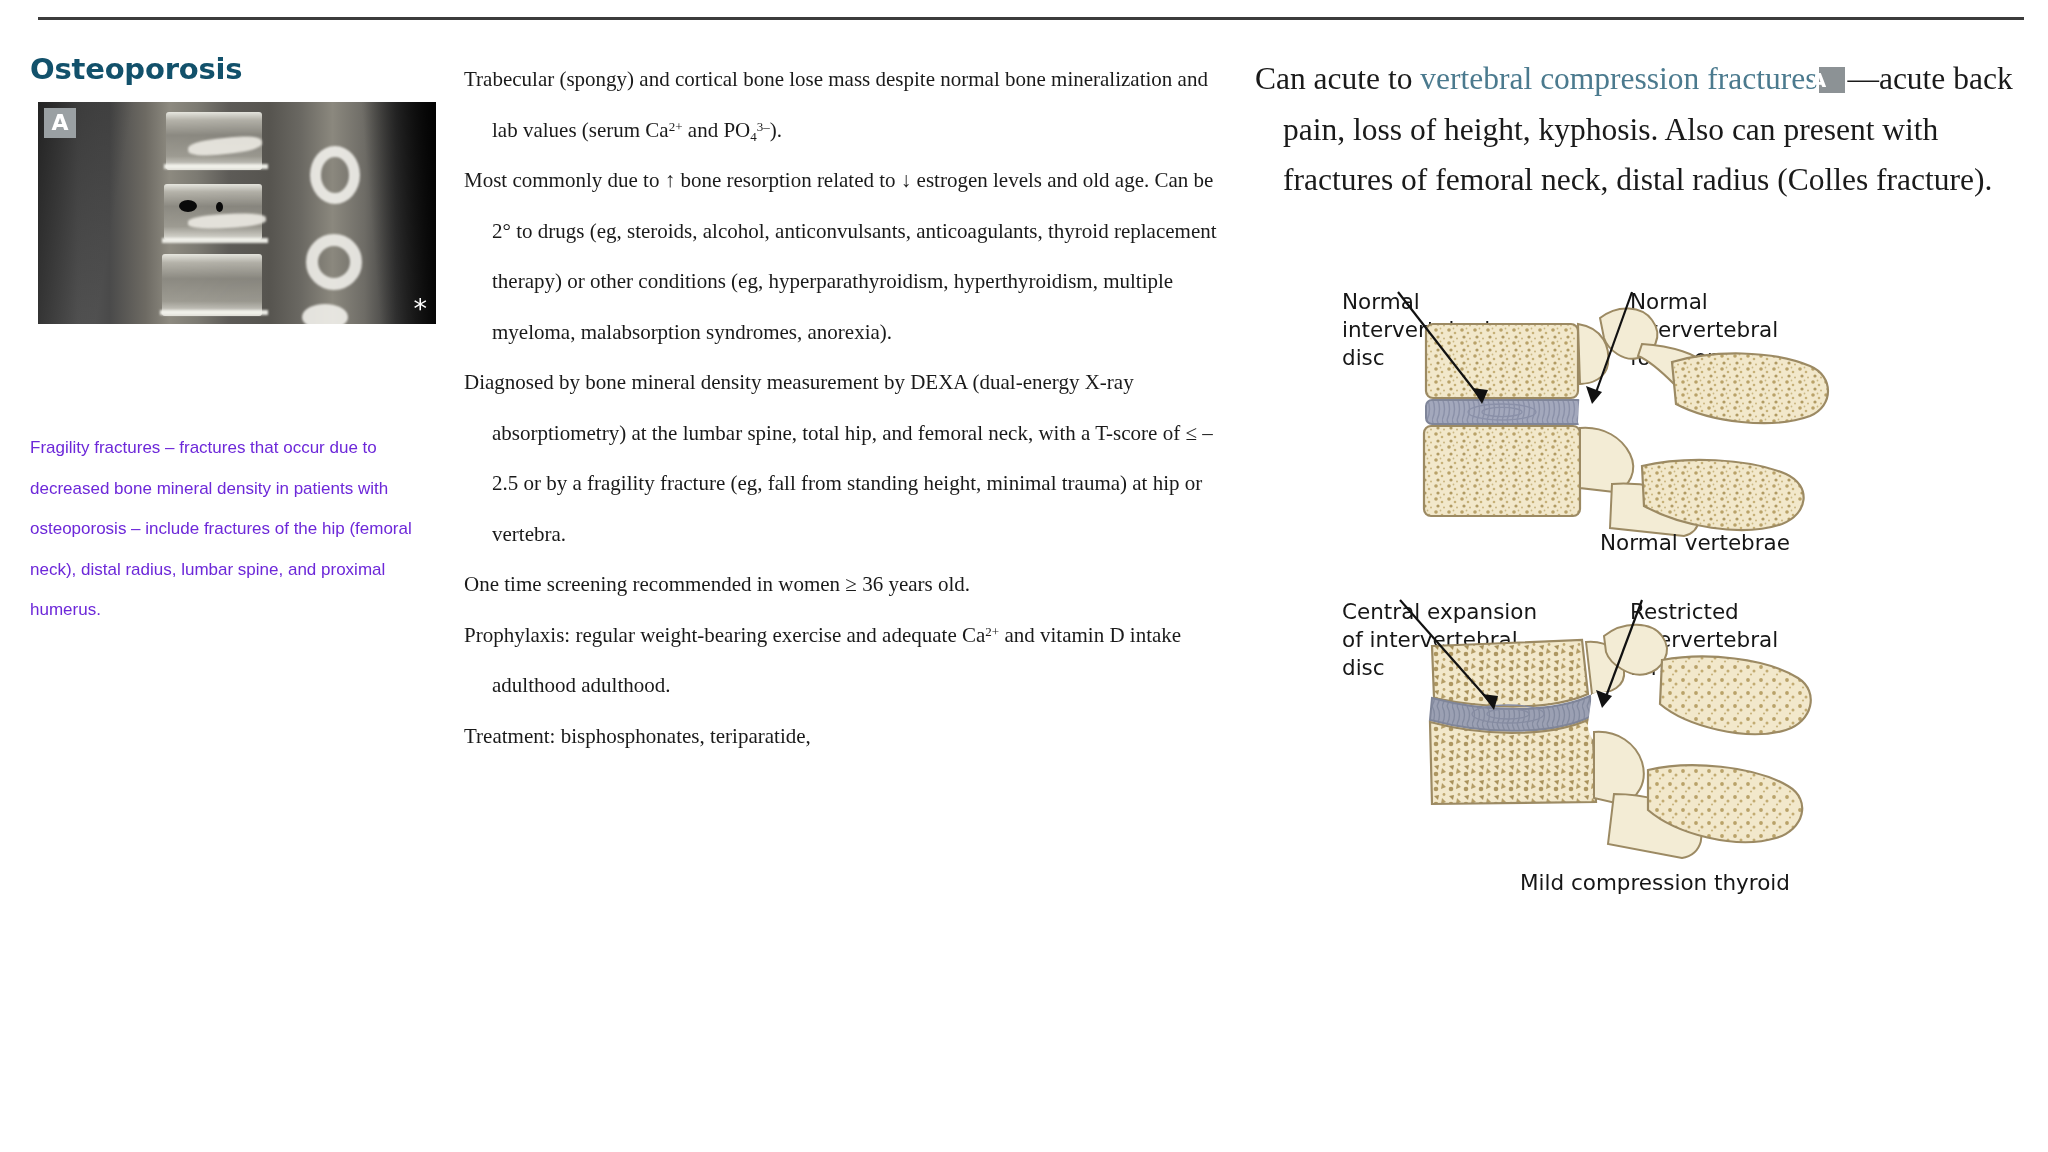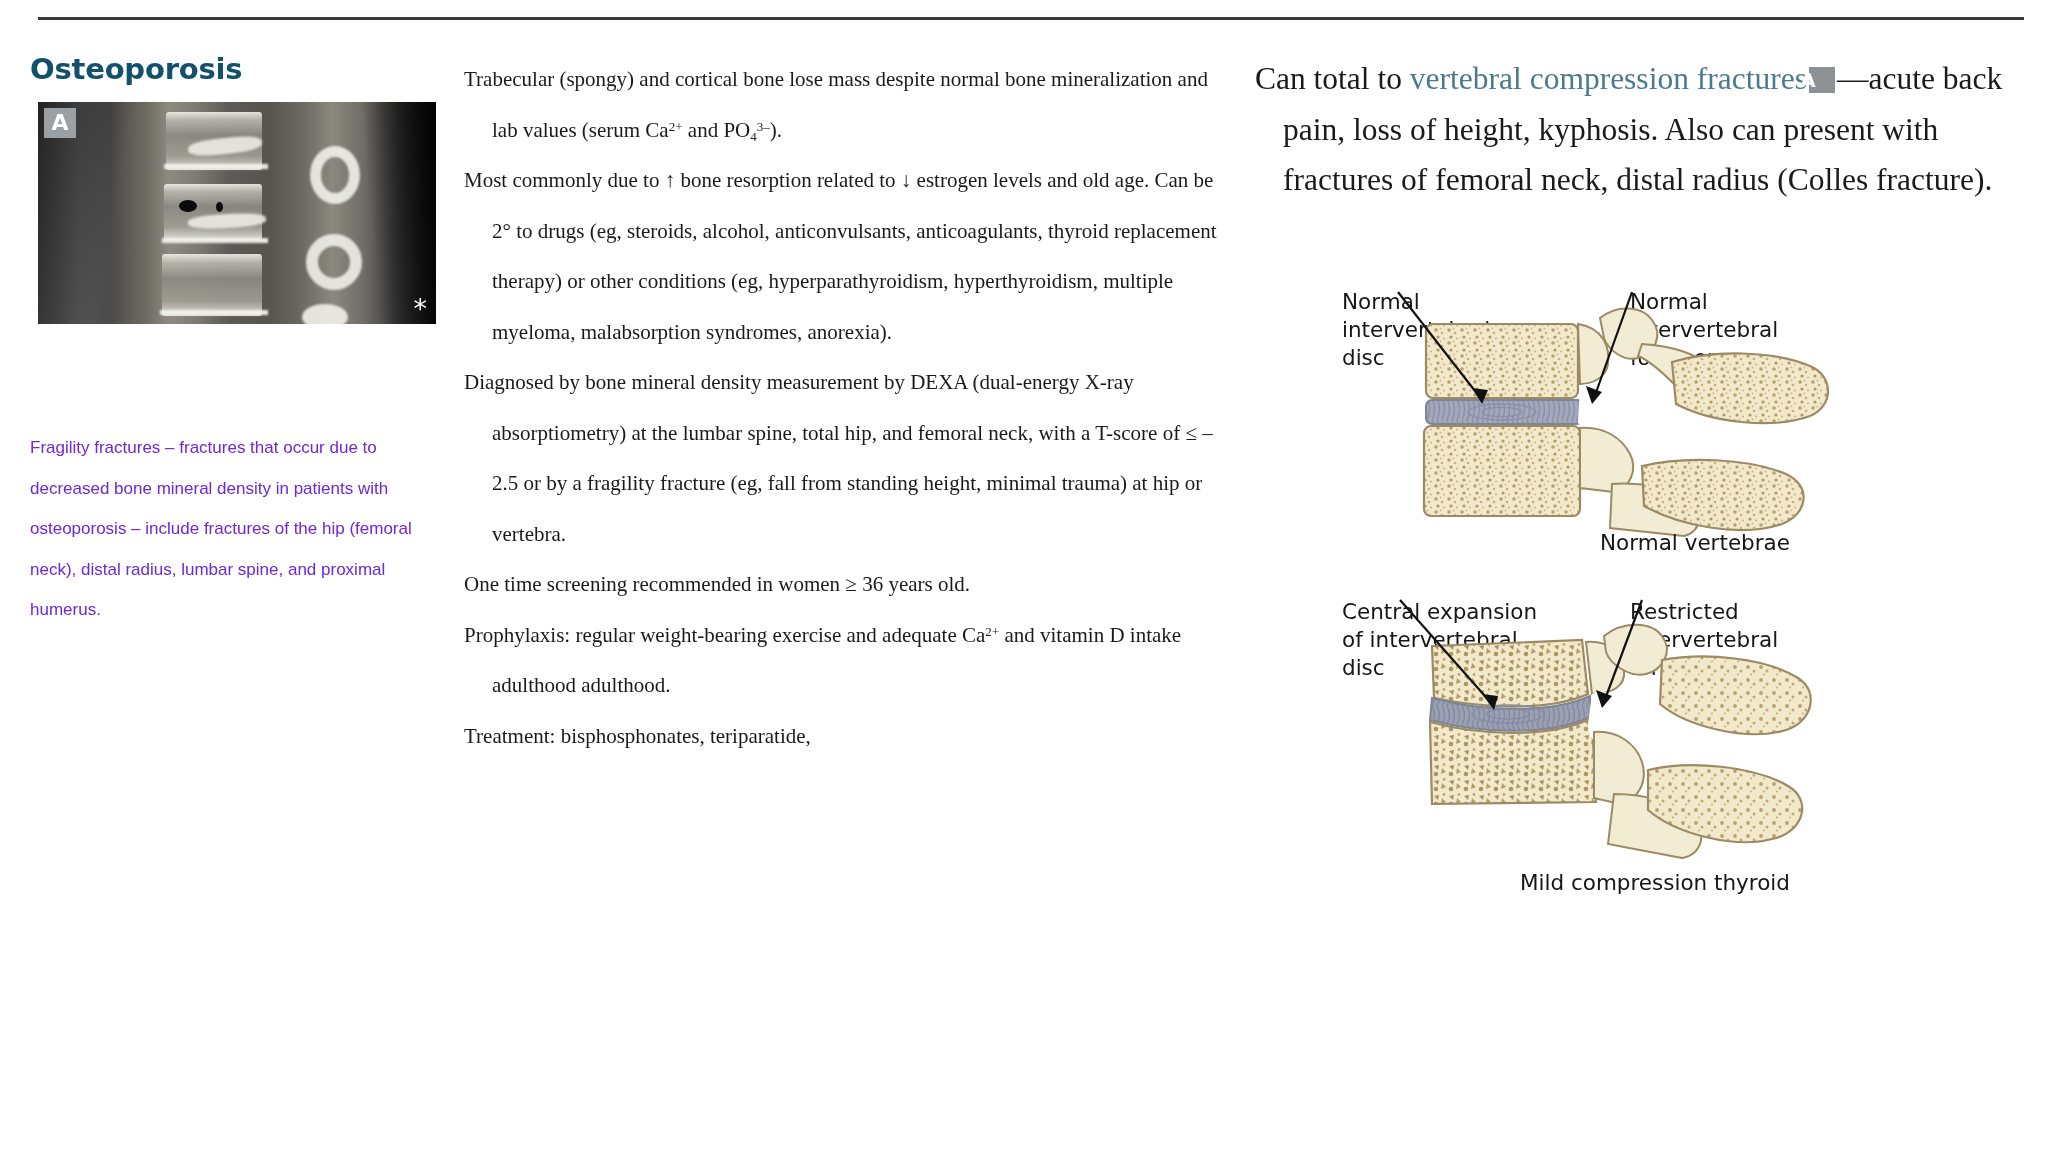--- a/index.html
+++ b/index.html
@@ -270,21 +270,21 @@
     <p>Diagnosed by bone mineral density measurement by DEXA (dual-energy X-ray absorptiometry) at the lumbar spine, total hip, and femoral neck, with a T-score of ≤ –2.5 or by a fragility fracture (eg, fall from standing height, minimal trauma) at hip or vertebra.</p>
 
     <p>One time screening recommended in women ≥ 36 years old.</p>
 
     <p><span>Prophylaxis: regular weight-bearing exercise and adequate Ca</span><sup>2+</sup><span> and vitamin D intake adulthood adulthood.</span></p>
 
     <p>Treatment: bisphosphonates, teriparatide,</p>
   </div>
 
   <div class="col-right">
-    <p><span>Can total to </span><span class="hl">vertebral compression fractures</span><span class="tag-a-inline">A</span><span>—acute back pain, loss of height, kyphosis. Also can present with fractures of femoral neck, distal radius (Colles fracture).</span></p>
+    <p><span>Can acute to </span><span class="hl">vertebral compression fractures</span><span class="tag-a-inline">A</span><span>—acute back pain, loss of height, kyphosis. Also can present with fractures of femoral neck, distal radius (Colles fracture).</span></p>
   </div>
 
   <div class="fig-wrap fig-normal">
 
     <div class="fig-label lbl-left">Normal
 intervertebral
 disc</div>
     <div class="fig-label lbl-right">Normal
 intervertebral
 foramen</div>

